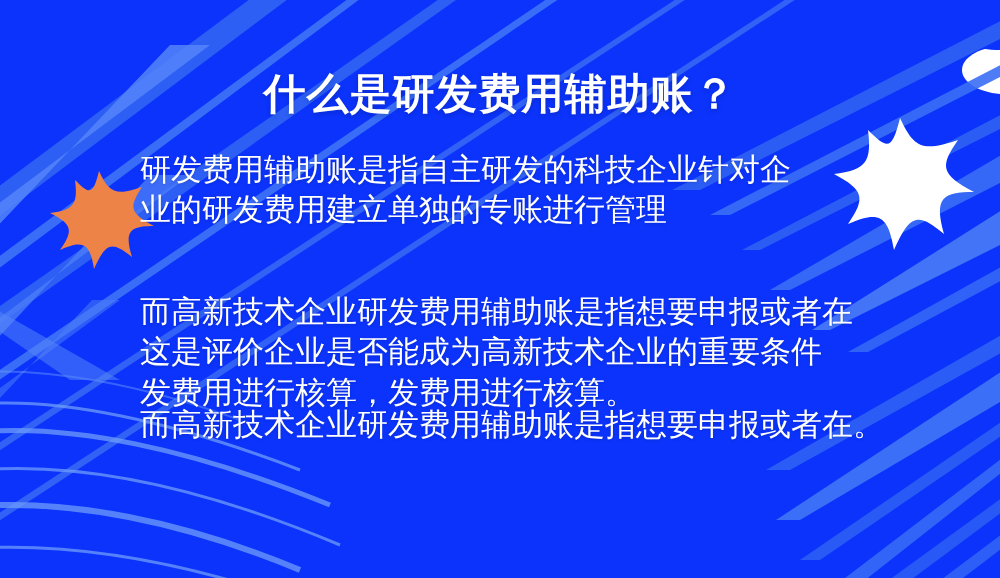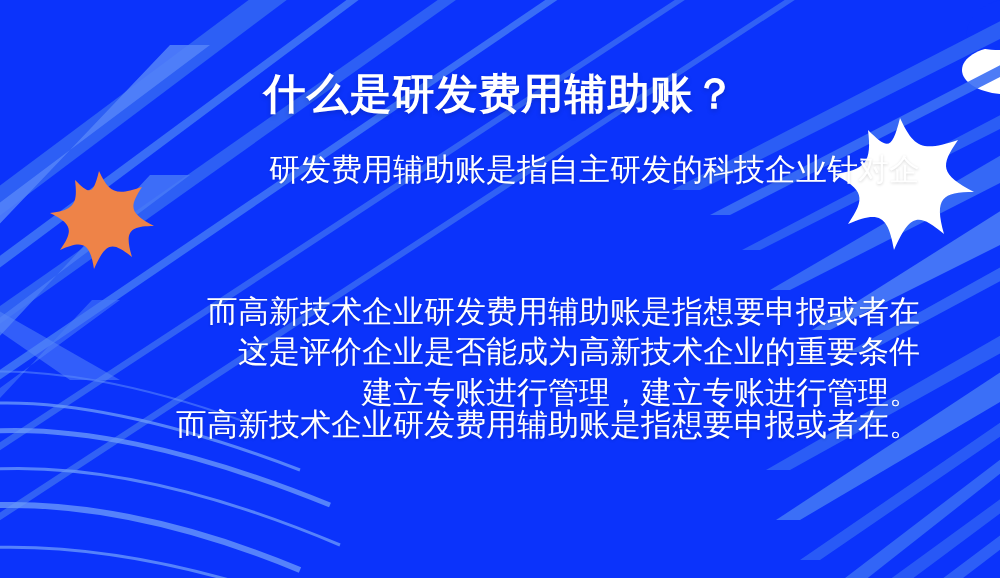--- a/index.html
+++ b/index.html
@@ -58,21 +58,21 @@
     color: #ffffff;
     font-size: 31px;
     line-height: 1.30;
     letter-spacing: 0px;
     text-shadow: 0 1px 3px rgba(0,0,0,0.16);
   }
   .para-1 { top: 150px; }
   .para-2 { top: 292px; }
   .para-3 { top: 405px; }
 
-  .para .line { display: block; white-space: nowrap; text-align: right; }
+  .para .line { display: block; white-space: nowrap; }
 </style>
 </head>
 <body>
 
 <div id="poster">
 
   <div class="bg-layer">
     <svg class="bg-svg" viewBox="0 0 1000 578" preserveAspectRatio="none">
       <defs>
         <clipPath id="clipAll">
@@ -173,26 +173,27 @@
       </g>
     </svg>
   </div>
 
   <div class="content">
 
     <h1 class="title">什么是研发费用辅助账？</h1>
 
     <div class="para para-1">
       <span class="line">研发费用辅助账是指自主研发的科技企业针对企</span>
+      <span class="line">业的研发费用建立单独的专账进行管理</span>
     </div>
 
     <div class="para para-2">
       <span class="line">而高新技术企业研发费用辅助账是指想要申报或者在</span>
       <span class="line">这是评价企业是否能成为高新技术企业的重要条件</span>
-      <span class="line">建立专账进行管理，建立专账进行管理。</span>
+      <span class="line">发费用进行核算，发费用进行核算。</span>
     </div>
 
     <div class="para para-3">
       <span class="line">而高新技术企业研发费用辅助账是指想要申报或者在。</span>
     </div>
 
   </div>
 </div>
 
 </body></html>

